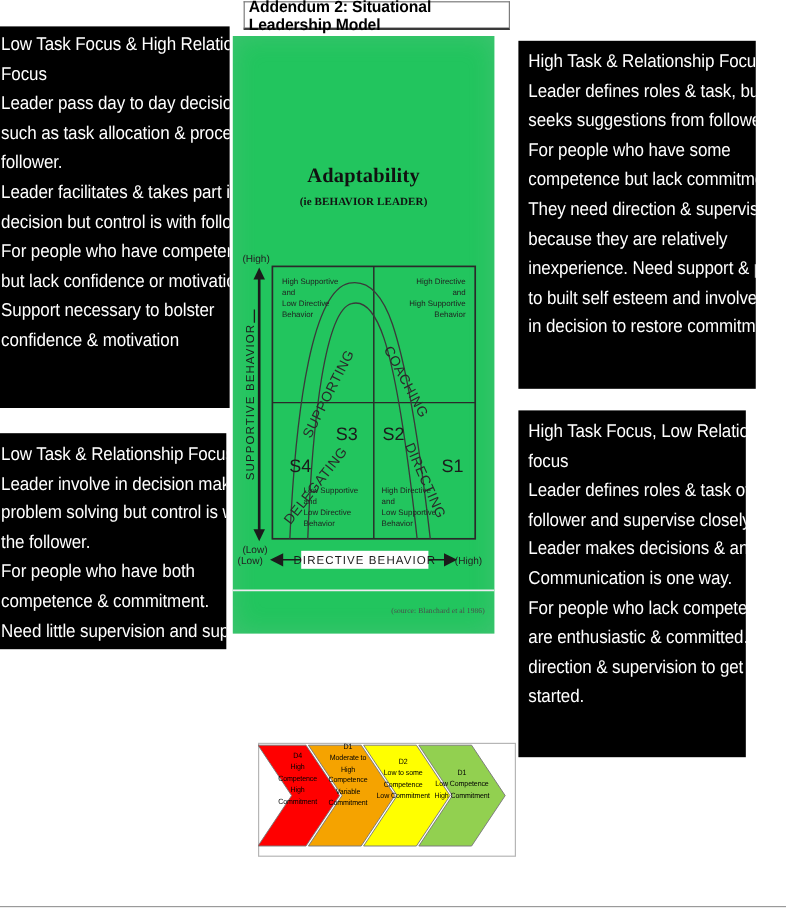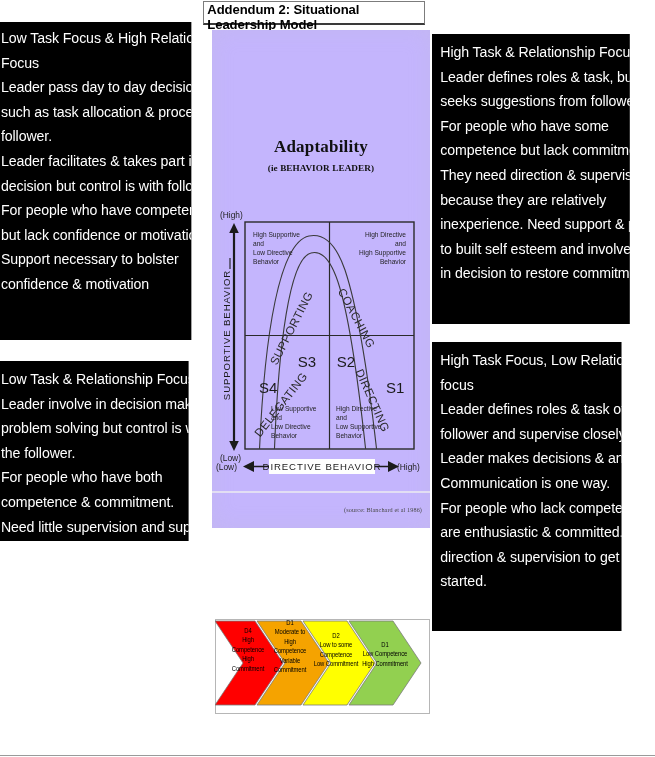--- a/index.html
+++ b/index.html
@@ -25,32 +25,32 @@
   #callout-tl{left:0;top:22px;width:208px;height:318px;padding:4px 4px 0 1px;}
   #callout-bl{left:0;top:361px;width:205px;height:180px;padding:6px 4px 0 1px;}
   #callout-tr{left:432px;top:34px;width:215px;height:290px;padding:6px 2px 0 9px;}
   #callout-br{left:432px;top:342px;width:206px;height:289px;padding:6px 2px 0 9px;}
 
   
   #title-box{
     position:absolute;left:203px;top:1px;width:222px;height:24px;
     border:1px solid #7c7c7c;border-bottom:2px solid #3a3a3a;
     background:#ffffff;box-sizing:border-box;
-    display:flex;align-items:flex-start;justify-content:center;
+    display:flex;align-items:center;justify-content:center;
   }
   #title-box .t{
     font-family:"Liberation Sans Narrow","Liberation Sans",sans-serif;
     font-weight:bold;font-size:13.5px;color:#000;letter-spacing:-0.1px;
     transform:scaleX(0.97);
   }
 
   
   #figure-panel{
-    position:absolute;left:212px;top:30px;width:218px;height:498px;
-    background:#c4b5fd;
+    position:absolute;left:194px;top:30px;width:218px;height:498px;
+    background:#22c55e;
     box-shadow:inset 0 0 22px rgba(190,190,195,.20);
   }
   #fig-title{
     position:absolute;left:0;right:0;top:107px;text-align:center;
     font-family:"Liberation Serif",serif;font-weight:bold;font-size:17px;
     color:#111;letter-spacing:.2px;
   }
   #fig-subtitle{
     position:absolute;left:0;right:0;top:133px;text-align:center;
     font-family:"Liberation Serif",serif;font-weight:bold;font-size:9.2px;

